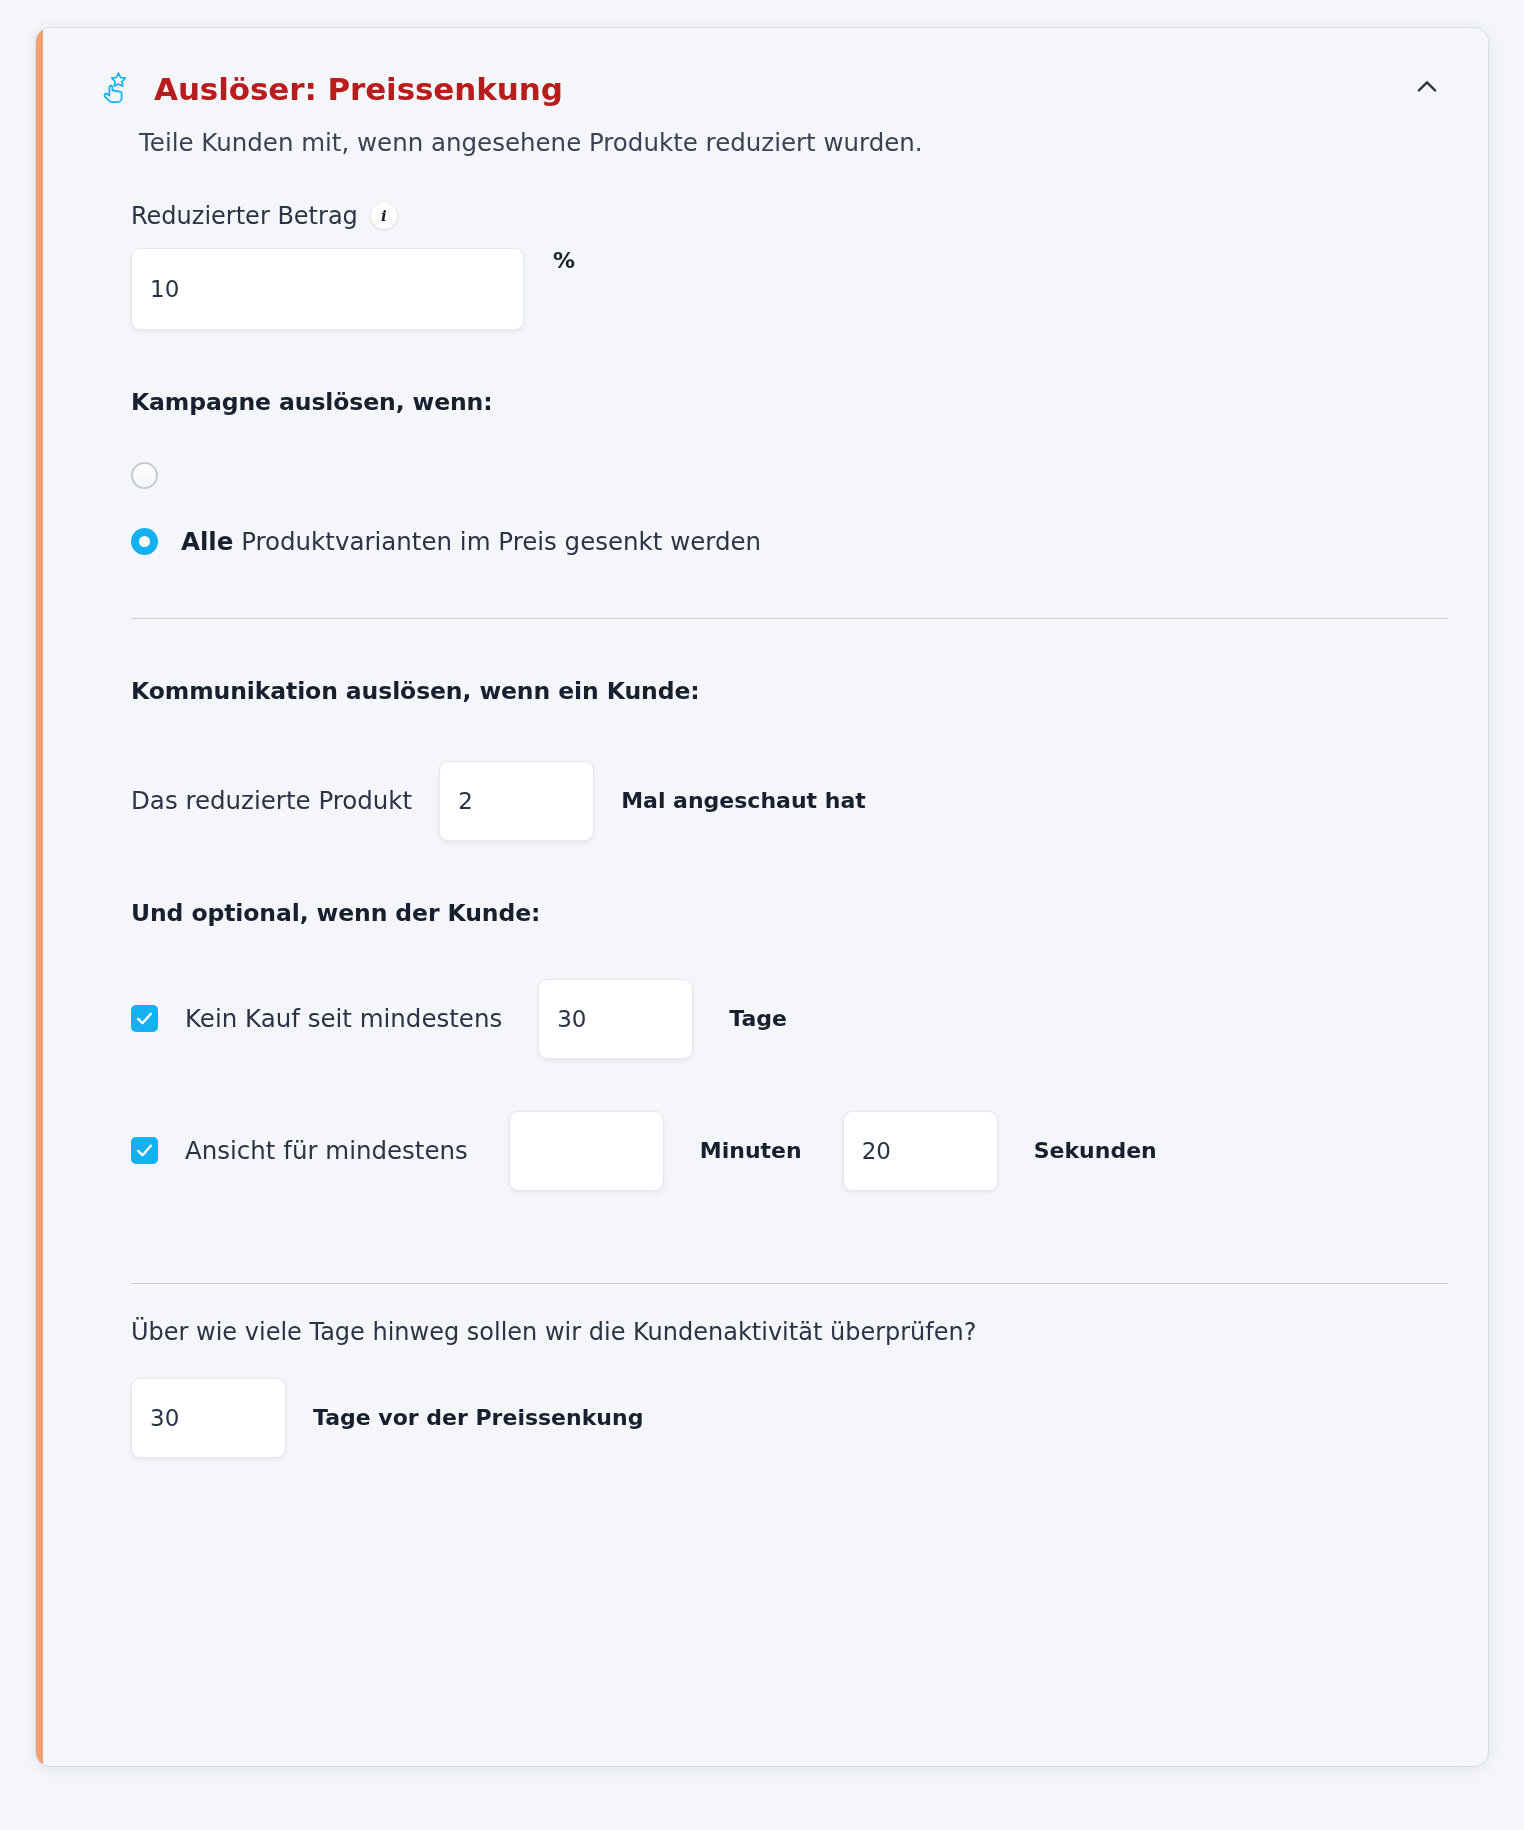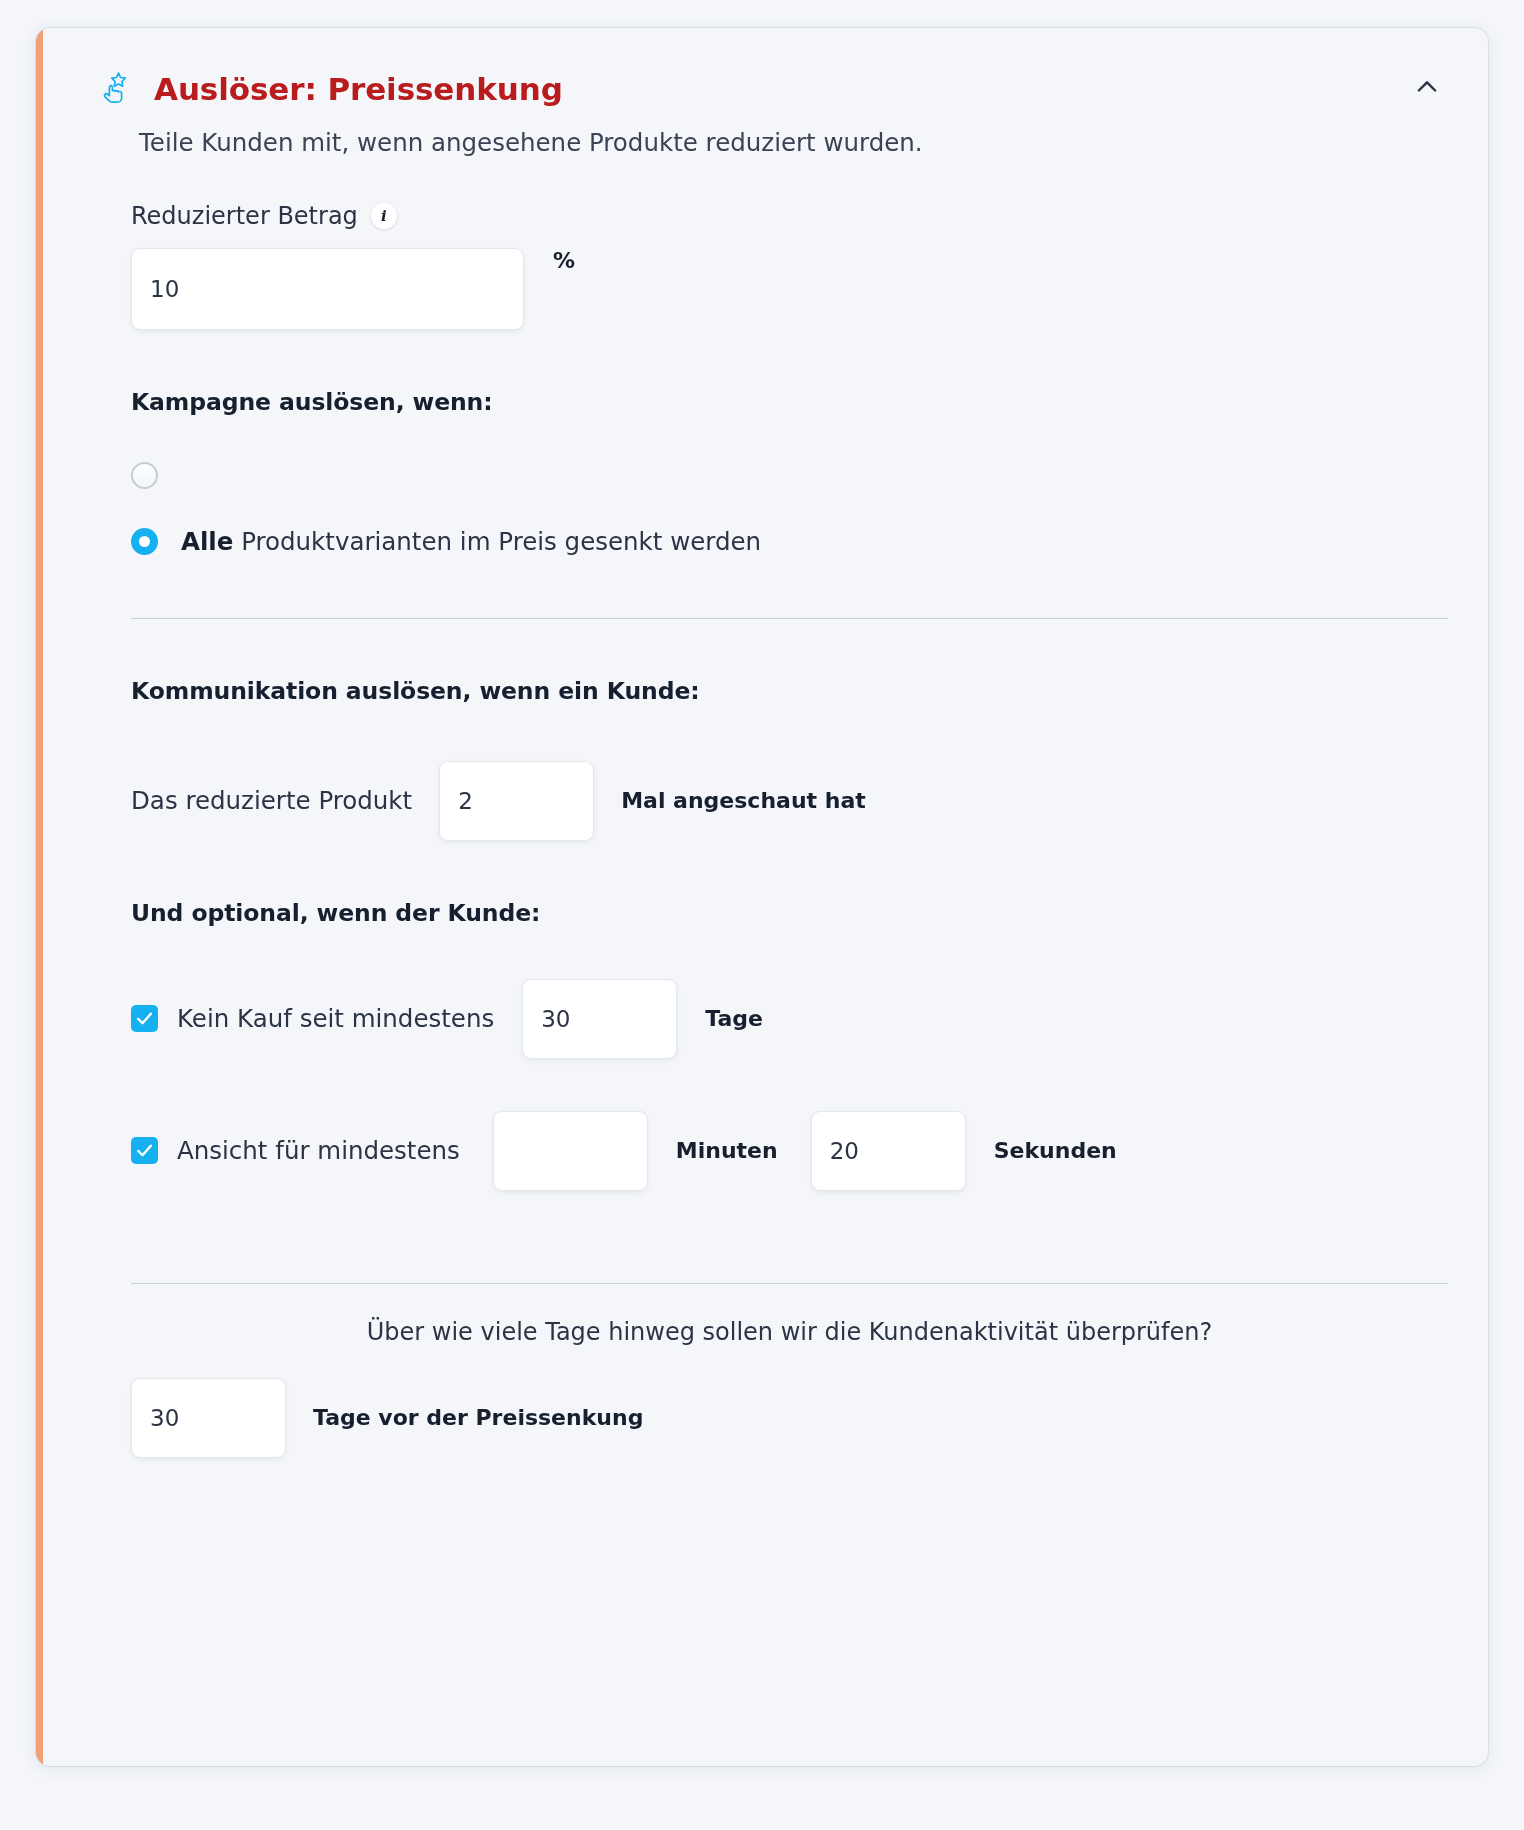--- a/index.html
+++ b/index.html
@@ -238,20 +238,21 @@
     font-weight: bold;
     color: #16202e;
     margin-left: 27px;
   }
 
   
   .cb-row {
     display: flex;
     align-items: center;
     margin-top: 52px;
+    gap: 8px;
   }
   .checkbox {
     width: 27px;
     height: 27px;
     flex: 0 0 27px;
     border-radius: 5px;
     background: #14b0f0;
     margin-right: 19px;
     display: flex;
     align-items: center;
@@ -288,21 +289,20 @@
   .bottom-title {
     font-size: 23.5px;
     font-weight: bold;
     color: #16202e;
     margin-top: 48px;
   }
   .bottom-desc {
     font-size: 24px;
     color: #2b3445;
     margin-top: 34px;
-    text-align: center;
   }
   .input-window {
     width: 155px;
     height: 80px;
   }
   .bottom-row {
     display: flex;
     align-items: center;
     margin-top: 32px;
   }

